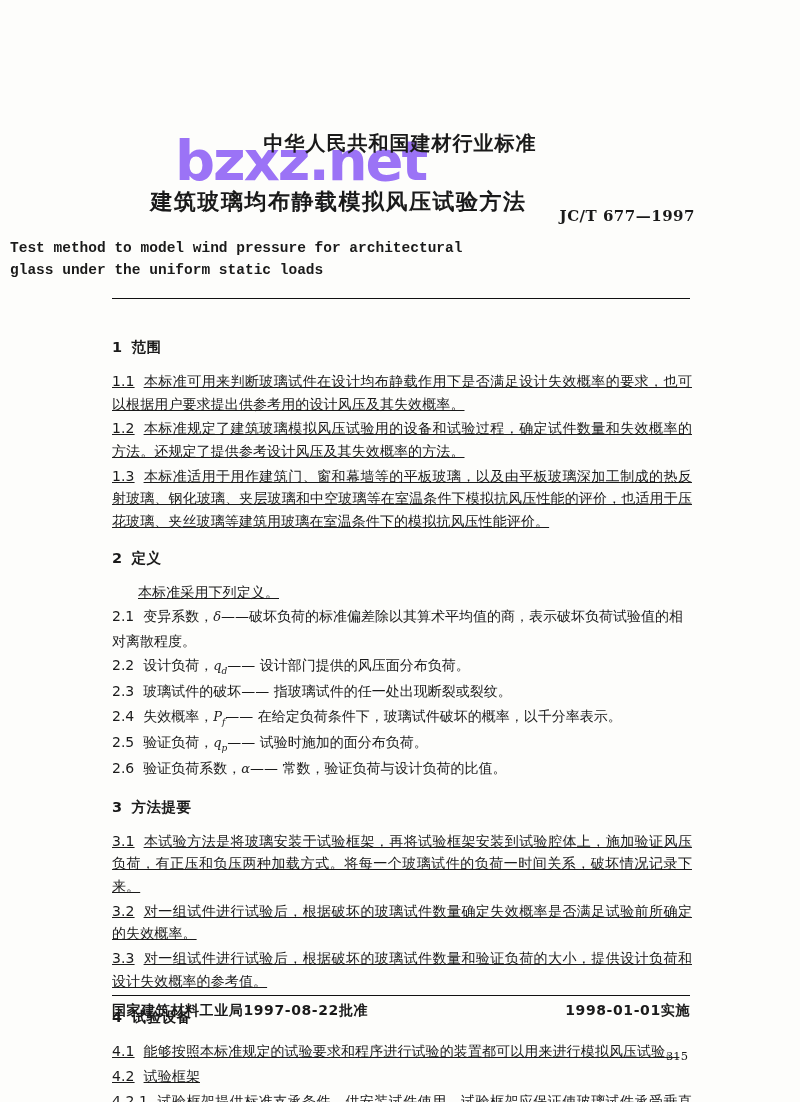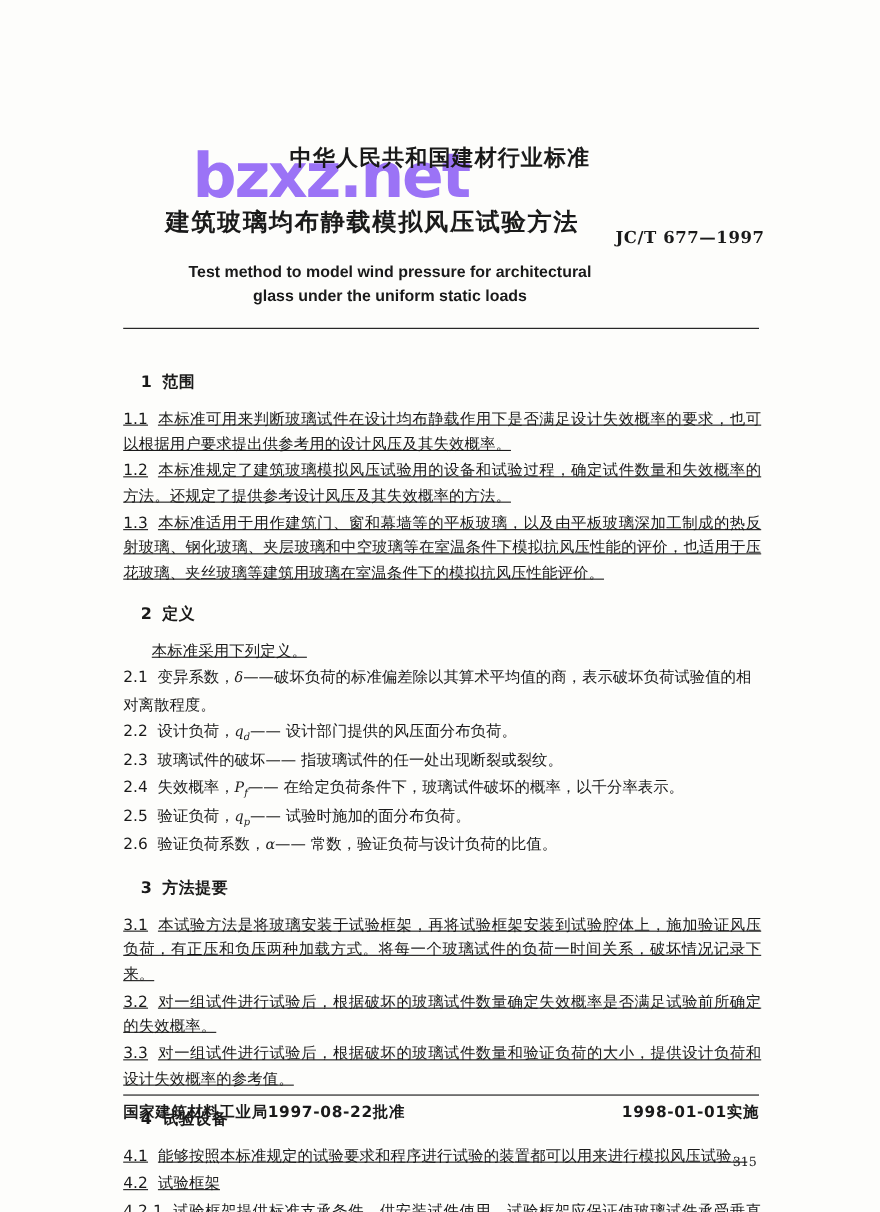--- a/index.html
+++ b/index.html
@@ -64,22 +64,21 @@
     right: 105px;
     top: 20px;
     font-family: "DejaVu Serif", "Liberation Serif", serif;
     font-size: 15px;
     font-weight: bold;
     letter-spacing: 0.5px;
     white-space: nowrap;
   }
   .en-title {
     margin-top: 16px;
-    text-align: center;
-    font-family: Liberation Sans, sans-serif;
+    font-family: Liberation Mono, monospace;
     font-size: 14.5px;
     font-weight: bold;
     line-height: 1.55;
     padding-right: 101px;
     padding-left: 10px;
   }
 
   .rule-top {
     position: absolute;
     left: 112px;
@@ -93,21 +92,21 @@
   .body {
     position: absolute;
     left: 112px;
     top: 338px;
     width: 580px;
     z-index: 2;
   }
   .sec-head {
     font-size: 14.5px;
     font-weight: bold;
-    margin: 16px 0 13px 16px;
+    margin: 16px 0 13px 0;
     letter-spacing: 0.5px;
   }
   .sec-head .num { margin-right: 9px; font-weight: bold; }
   .sec-head:first-child { margin-top: 0; }
 
   .para {
     font-size: 14px;
     line-height: 1.62;
     margin: 0 0 2px 0;
     text-align: justify;

